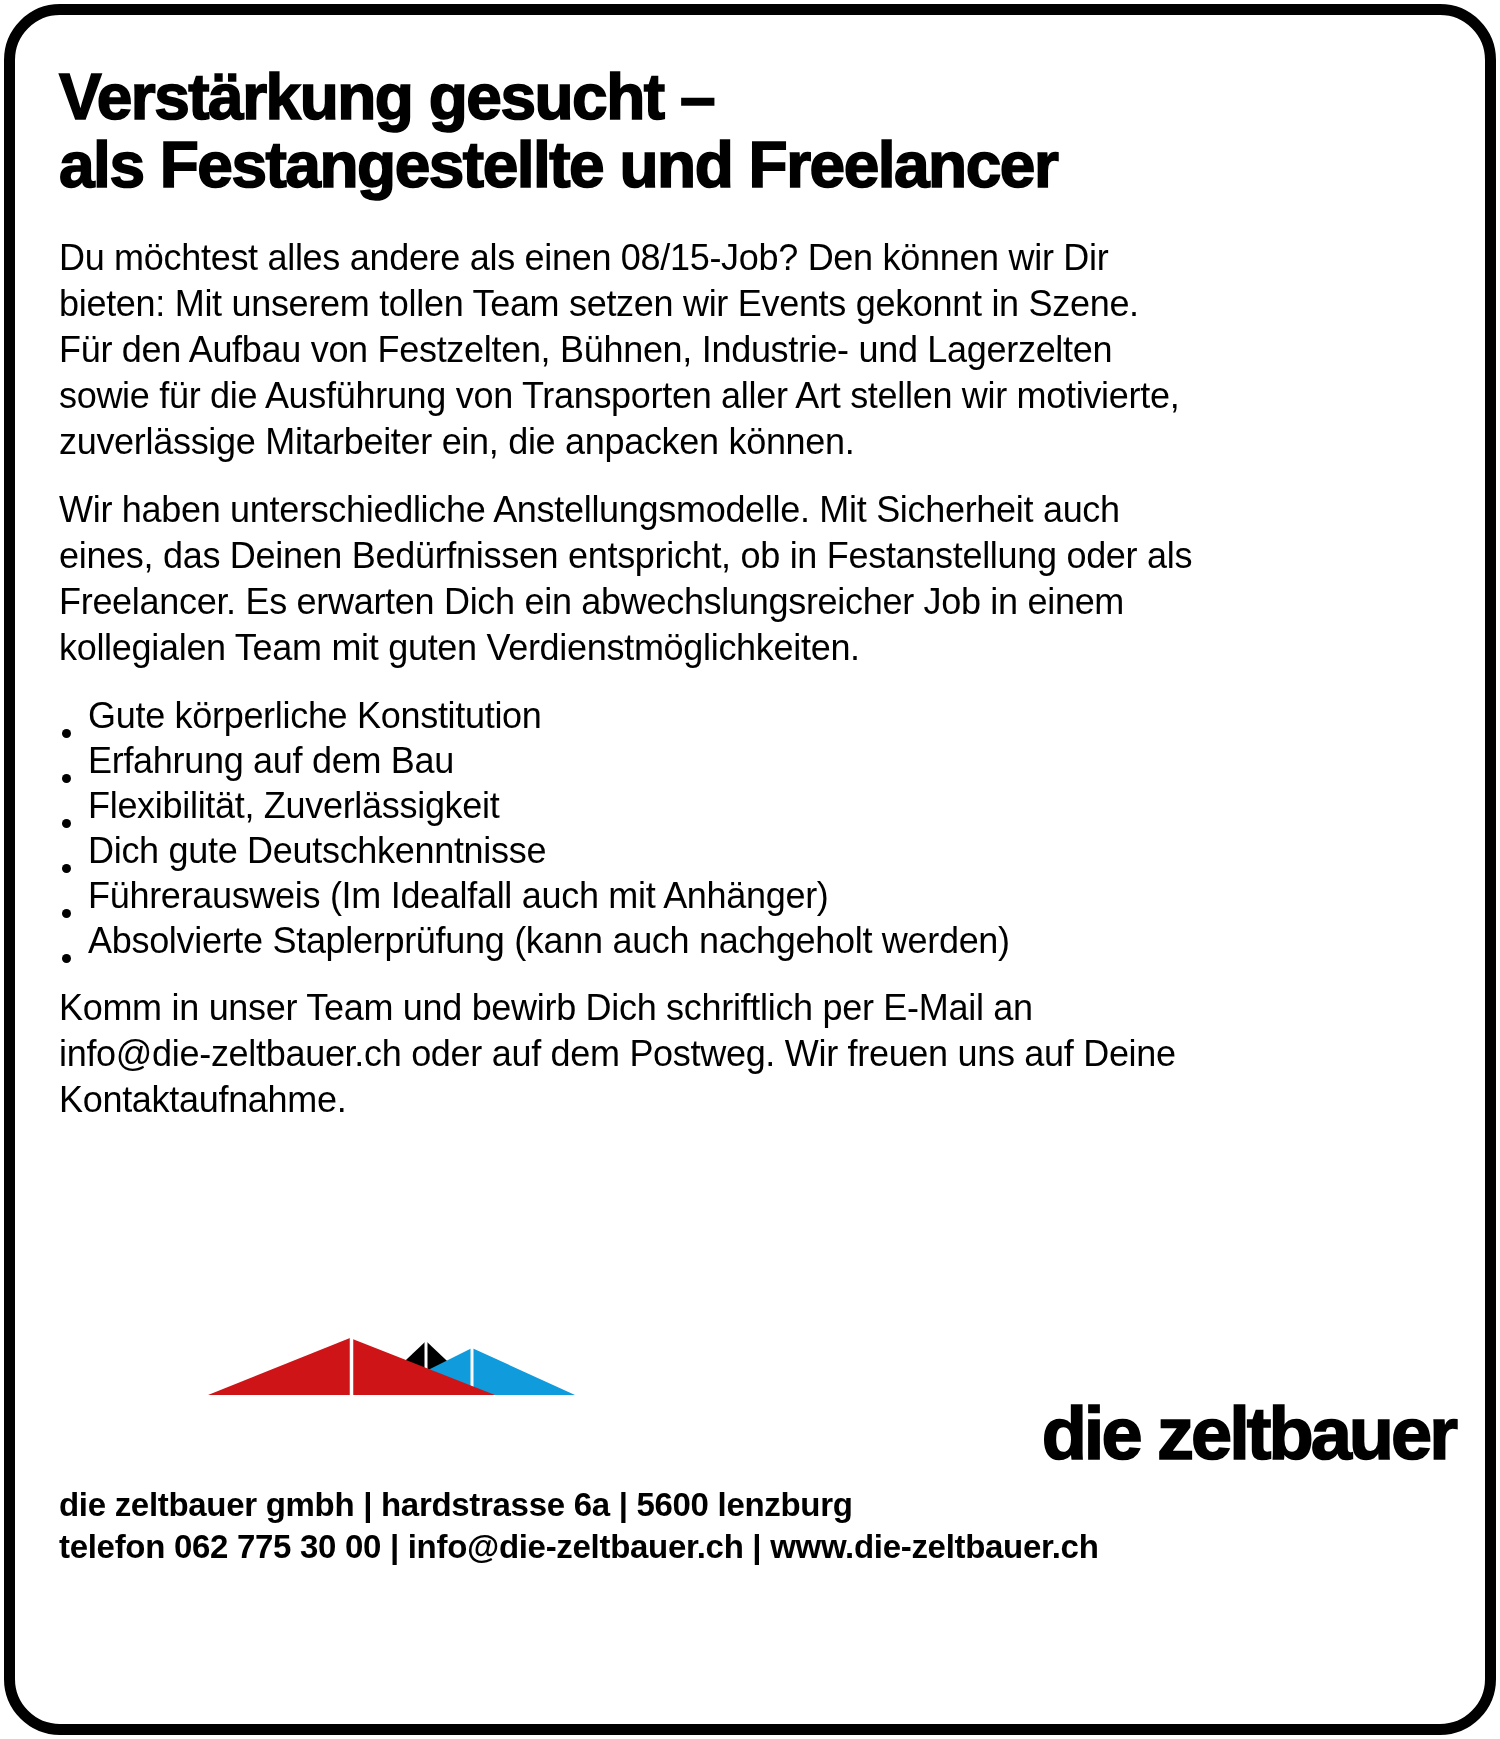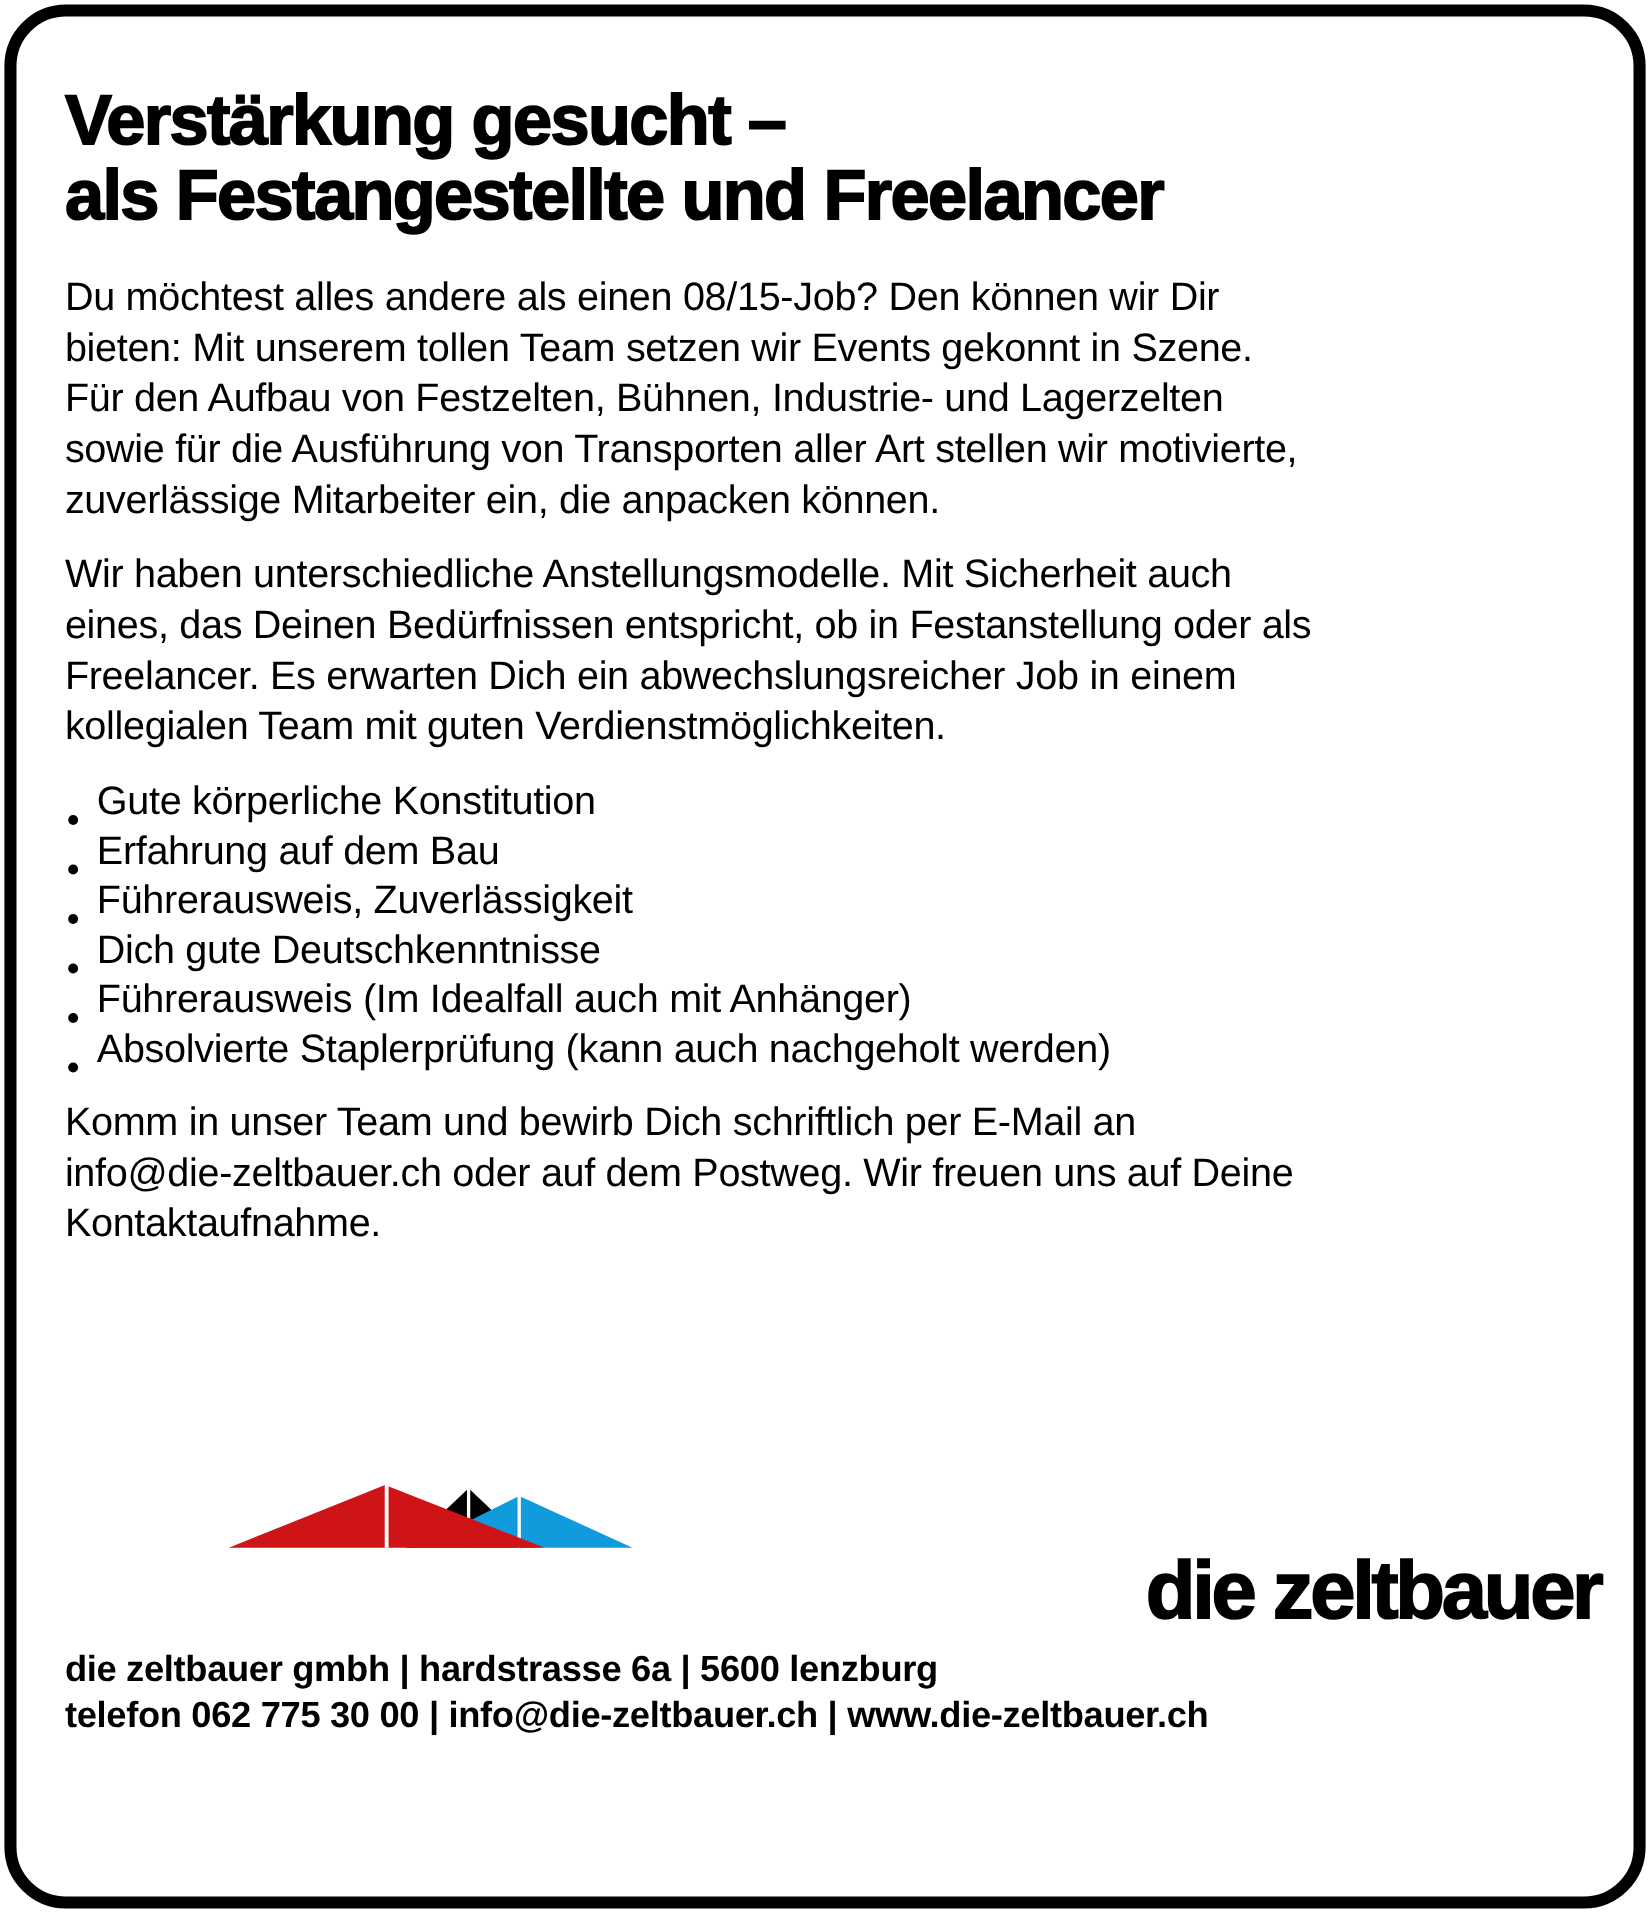--- a/index.html
+++ b/index.html
@@ -18,21 +18,21 @@
     background: #fff;
     overflow: hidden;
   }
   .card {
     position: absolute;
     left: 4px; top: 4px; right: 4px; bottom: 4px;
     border: 11px solid #000;
     border-radius: 56px;
     background: #fff;
     box-sizing: border-box;
-    padding: 12px 30px 0 44px;
+    padding: 0 30px 0 44px;
     overflow: hidden;
   }
   .headline {
     margin: 48px 0 36px 0;
     font-size: 64px;
     line-height: 68px;
     font-weight: bold;
     letter-spacing: -1.5px;
     -webkit-text-stroke: 1.6px #000;
     white-space: pre-line;
@@ -129,21 +129,21 @@
       <li>
         <span class="dot"></span>
         <span>Gute körperliche Konstitution</span>
       </li>
       <li>
         <span class="dot"></span>
         <span>Erfahrung auf dem Bau</span>
       </li>
       <li>
         <span class="dot"></span>
-        <span>Führerausweis, Zuverlässigkeit</span>
+        <span>Flexibilität, Zuverlässigkeit</span>
       </li>
       <li>
         <span class="dot"></span>
         <span>Dich gute Deutschkenntnisse</span>
       </li>
       <li>
         <span class="dot"></span>
         <span>Führerausweis (Im Idealfall auch mit Anhänger)</span>
       </li>
       <li>

